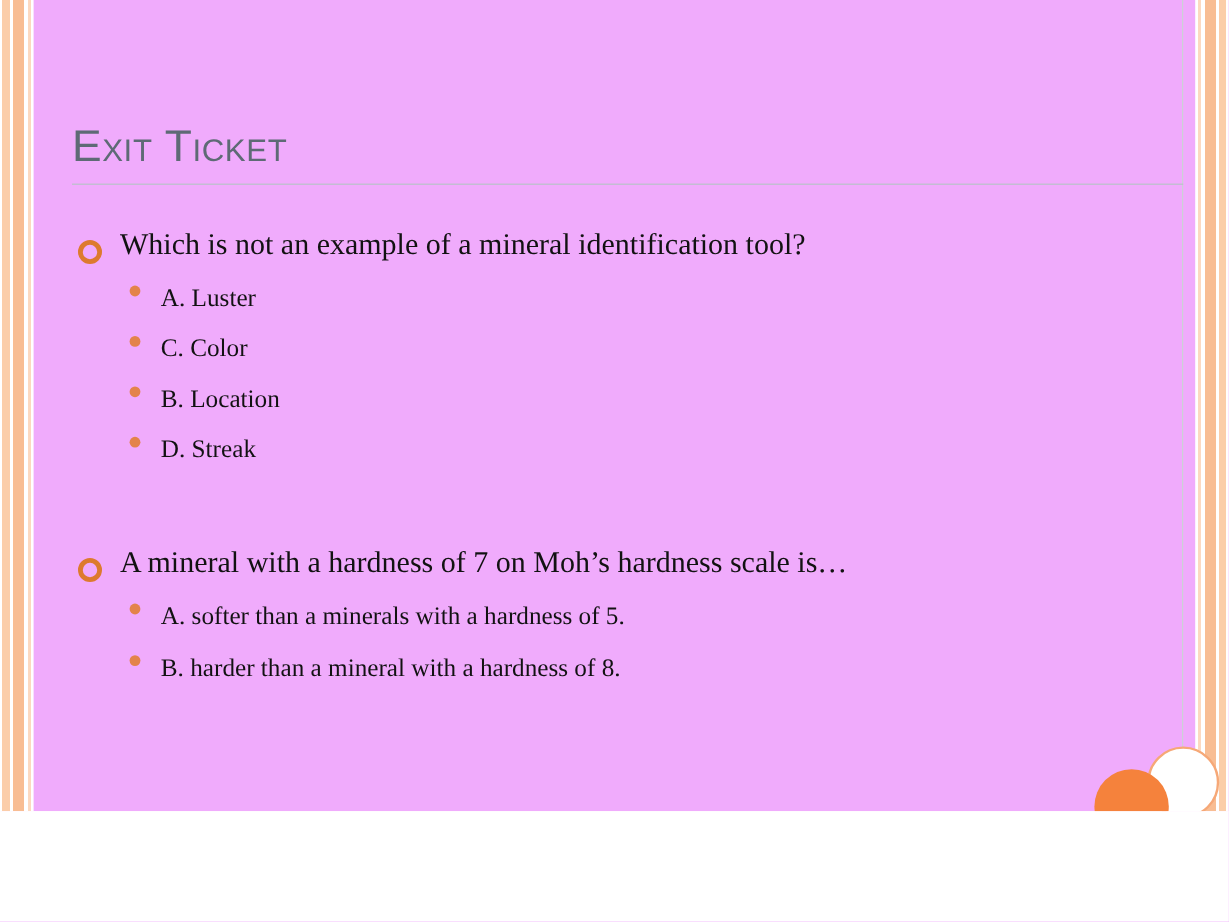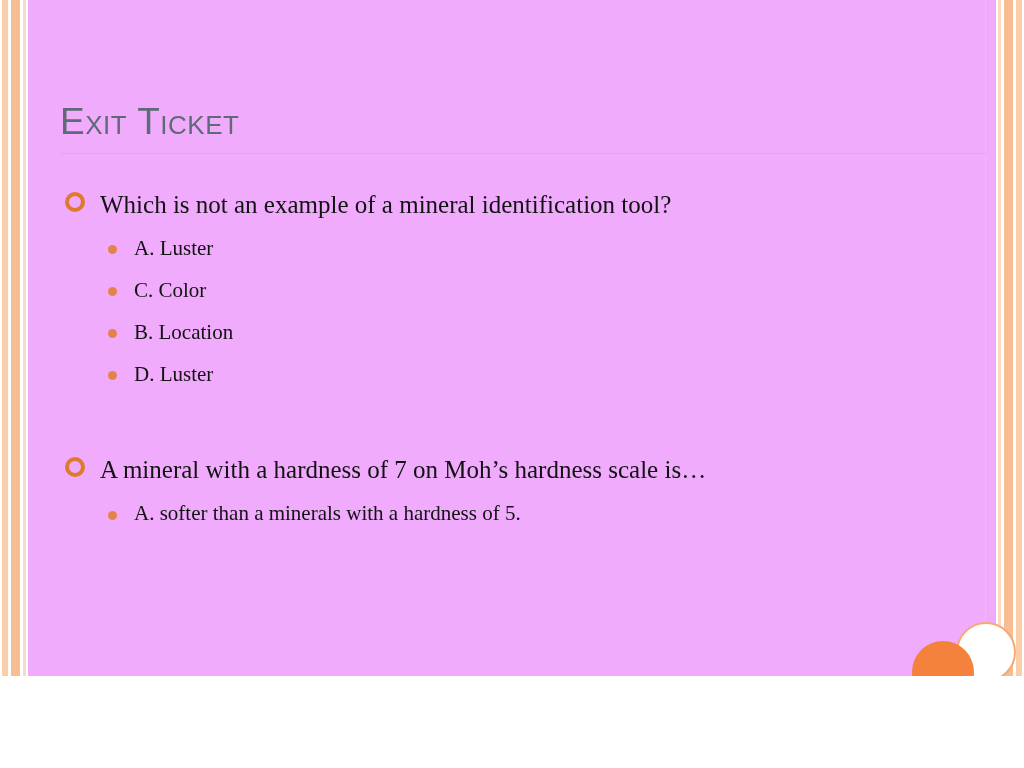--- a/index.html
+++ b/index.html
@@ -67,38 +67,37 @@
   }
   .divider {
     border: none;
     border-top: 1px solid #b9c1c9;
     margin: 10px 0 36px 0;
     width: 100%;
   }
 
   .question-row {
     display: flex;
-    align-items: flex-start;
+    align-items: flex-end;
     font-size: 25px;
     line-height: 1.2;
     color: #121212;
     margin-bottom: 16px;
     font-family: Liberation Serif, serif;
   }
   .ring-bullet {
     flex: 0 0 auto;
     width: 12px;
     height: 12px;
     border: 4px solid #dd7a2e;
     border-radius: 50%;
     margin: 2px 15px 0 5px;
   }
   .option-row {
     display: flex;
-    align-items: center;
     font-size: 21px;
     line-height: 1.2;
     color: #121212;
     margin: 0 0 17px 0;
   }
   .dot-bullet {
     flex: 0 0 auto;
     width: 9px;
     height: 9px;
     border-radius: 50%;
@@ -154,33 +153,37 @@
       <div class="option-row">
         <span class="dot-bullet"></span>
         <span>C. Color</span>
       </div>
       <div class="option-row">
         <span class="dot-bullet"></span>
         <span>B. Location</span>
       </div>
       <div class="option-row">
         <span class="dot-bullet"></span>
-        <span>D. Luster</span>
+        <span>D. Streak</span>
       </div>
     </div>
 
     <div class="question-block">
       <div class="question-row">
         <span class="ring-bullet"></span>
         <span>A mineral with a hardness of 7 on Moh’s hardness scale is…</span>
       </div>
       <div class="option-row">
         <span class="dot-bullet"></span>
         <span>A. softer than a minerals with a hardness of 5.</span>
       </div>
+      <div class="option-row">
+        <span class="dot-bullet"></span>
+        <span>B. harder than a mineral with a hardness of 8.</span>
+      </div>
     </div>
 
   </div>
 
   <div class="circle-ring"></div>
   <div class="circle-solid"></div>
 
 </div>
 
 </body></html>

